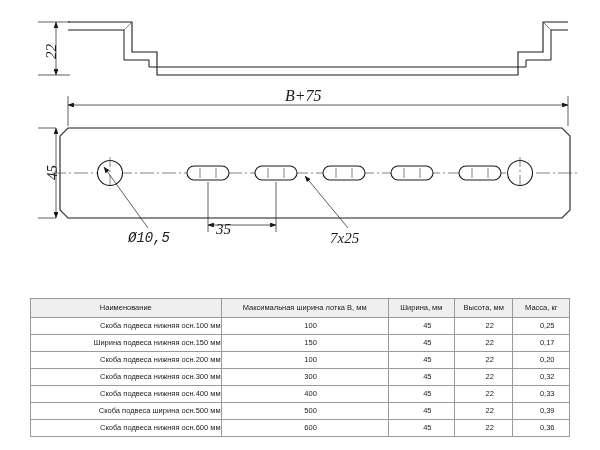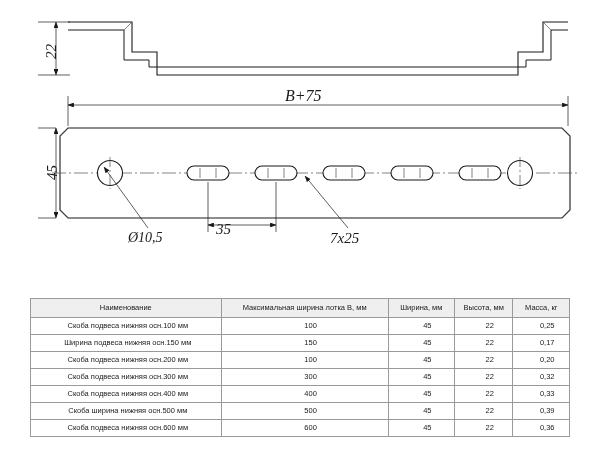--- a/index.html
+++ b/index.html
@@ -50,20 +50,21 @@
   }
   #lbl-b75 {
     left: 285px;
     top: 87px;
     font-size: 16px;
   }
   #lbl-d105 {
     left: 128px;
     top: 230px;
     font-size: 14px;
+    font-family: Liberation Mono, monospace;
   }
   #lbl-35 {
     left: 216px;
     top: 221px;
     font-size: 15px;
     text-align: center;
   }
   #lbl-7x25 {
     left: 330px;
     top: 230px;
@@ -92,21 +93,21 @@
     font-weight: normal;
   }
   table.spec thead th {
     background: #efefef;
     text-align: center;
     font-size: 7.5px;
     height: 18px;
     line-height: 18px;
   }
   table.spec td.name {
-    text-align: center;
+    text-align: right;
     padding-left: 4px;
   }
   table.spec td.num {
     text-align: center;
     padding-left: 12px;
   }
   .col-name  { width: 192px; }
   .col-width { width: 168px; }
   .col-w     { width: 66px; }
   .col-h     { width: 58px; }
@@ -271,21 +272,21 @@
           <td class="num">0,32</td>
         </tr>
         <tr>
           <td class="name">Скоба подвеса нижняя осн.400 мм</td>
           <td class="num">400</td>
           <td class="num">45</td>
           <td class="num">22</td>
           <td class="num">0,33</td>
         </tr>
         <tr>
-          <td class="name">Скоба ширина нижняя осн.500 мм</td>
+          <td class="name">Скоба подвеса ширина осн.500 мм</td>
           <td class="num">500</td>
           <td class="num">45</td>
           <td class="num">22</td>
           <td class="num">0,39</td>
         </tr>
         <tr>
           <td class="name">Скоба подвеса нижняя осн.600 мм</td>
           <td class="num">600</td>
           <td class="num">45</td>
           <td class="num">22</td>

